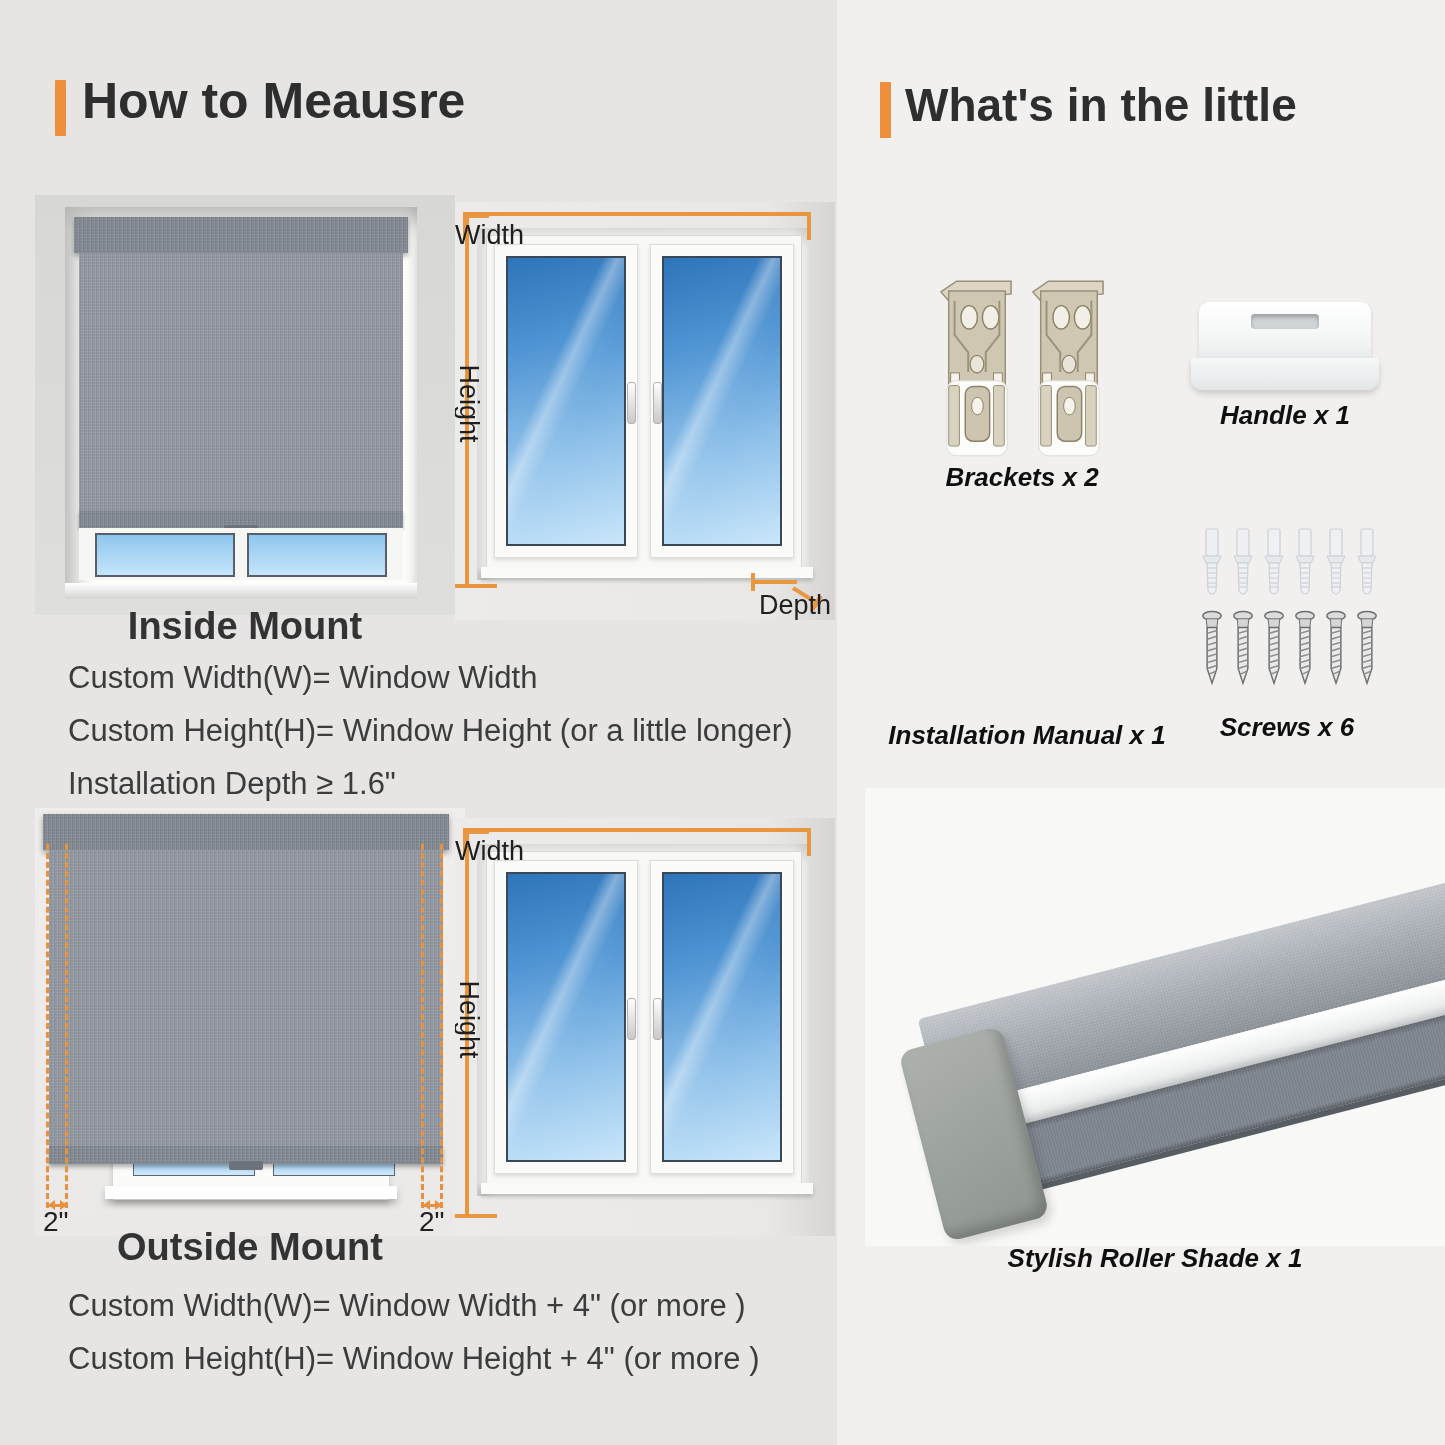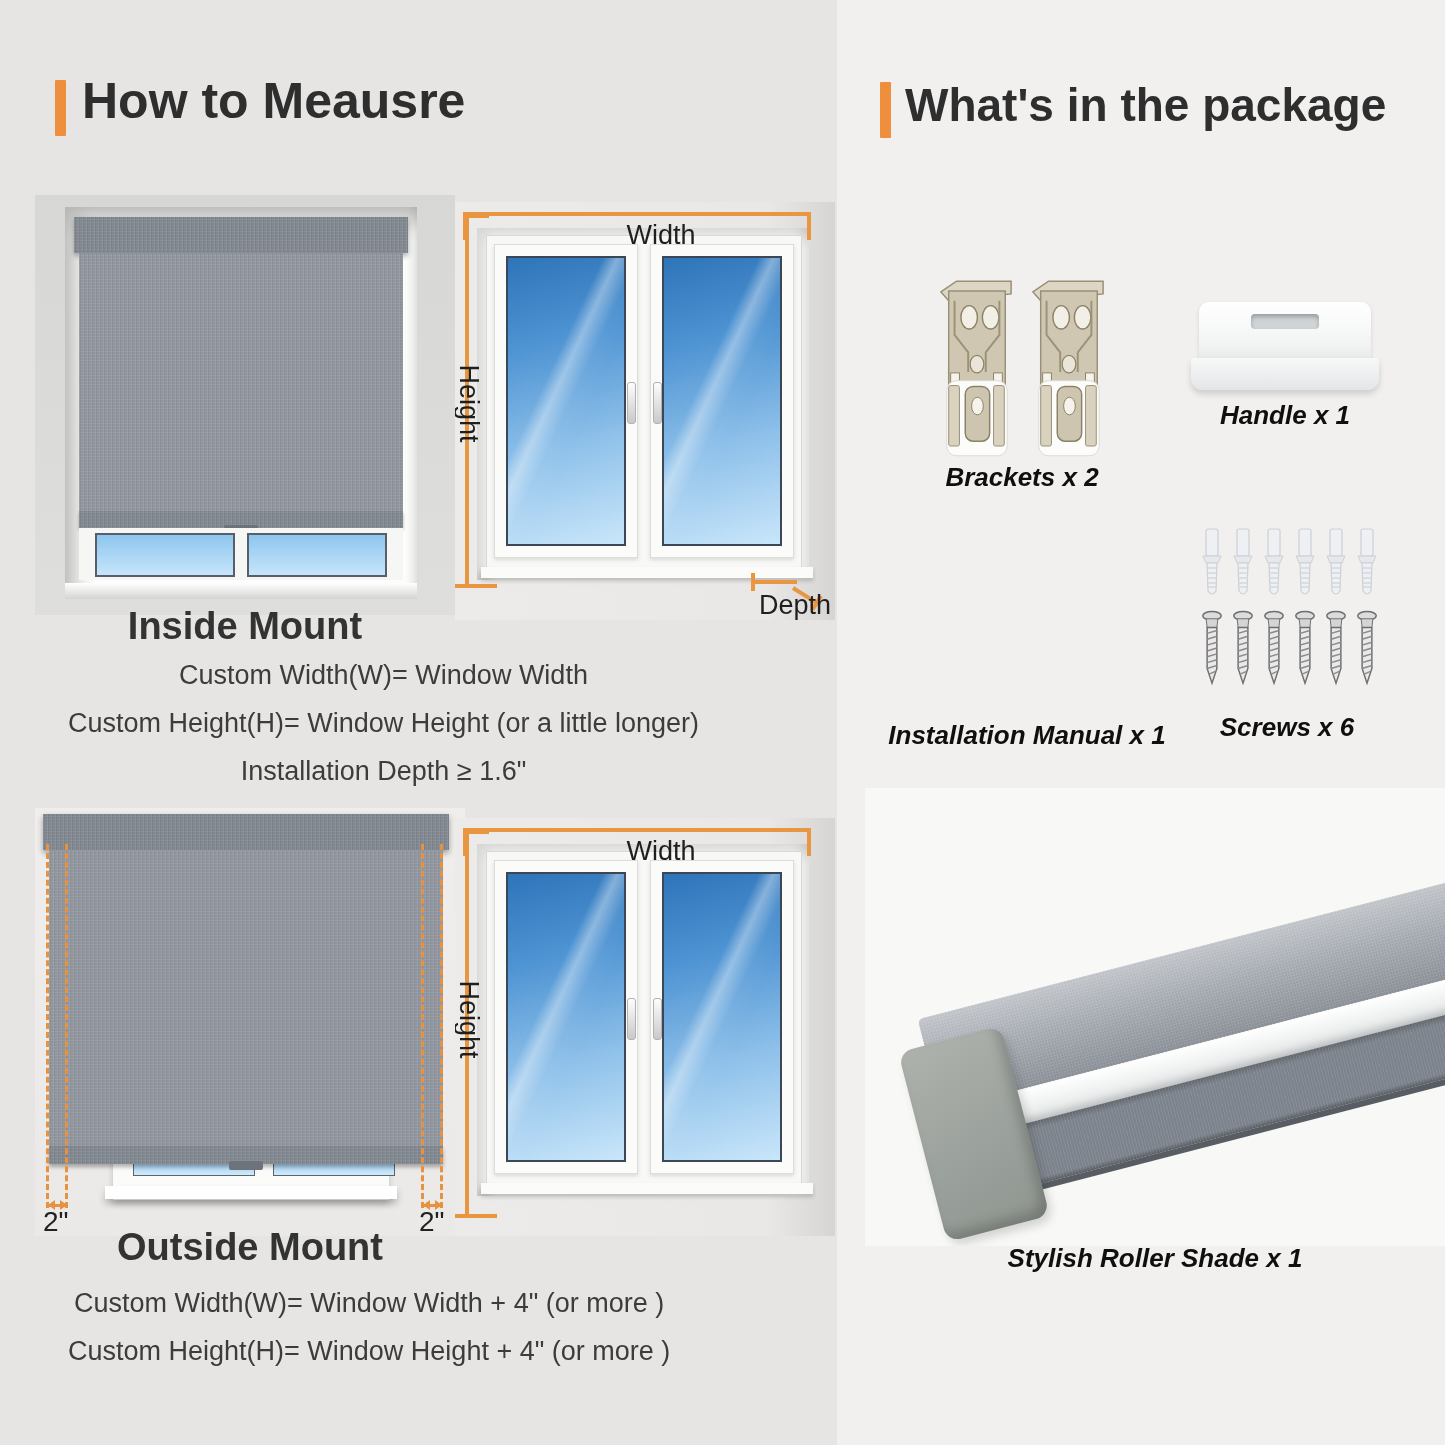--- a/index.html
+++ b/index.html
@@ -12,21 +12,21 @@
   .right-panel{position:absolute;left:837px;top:0;width:608px;height:1445px;background:#f1f0ee;}
 
   
   .accent-bar{position:absolute;width:11px;height:56px;background:#ED8F3D;border-radius:1px;}
   .main-title{position:absolute;font-weight:bold;color:#2e2e2e;letter-spacing:0;white-space:nowrap;}
   .lt{left:82px;top:72px;font-size:50px;}
   .rt{left:68px;top:78px;font-size:46px;}
 
   
   .sec-heading{position:absolute;text-align:center;font-weight:bold;font-size:38px;color:#333;}
-  .body-lines{position:absolute;font-size:27px;color:#3c3c3c;text-align:center;}
+  .body-lines{position:absolute;font-size:31px;color:#3c3c3c;}
   .body-lines div{margin-bottom:17px;white-space:nowrap;}
 
   
   .fabric{background-color:#8f949d;background-image:
     repeating-linear-gradient(90deg, rgba(255,255,255,.08) 0 1px, rgba(0,0,0,.04) 1px 2px, transparent 2px 4px),
     repeating-linear-gradient(0deg, rgba(255,255,255,.07) 0 1px, transparent 1px 3px);}
   .fabric-dark{background-color:#81878f;background-image:
     repeating-linear-gradient(90deg, rgba(255,255,255,.07) 0 1px, rgba(0,0,0,.05) 1px 2px, transparent 2px 4px),
     repeating-linear-gradient(0deg, rgba(255,255,255,.06) 0 1px, transparent 1px 3px);}
 
@@ -75,21 +75,21 @@
     background:linear-gradient(115deg,transparent 38%,rgba(255,255,255,.38) 44%,rgba(255,255,255,.05) 52%,transparent 60%);}
   .dg-handle{position:absolute;width:7px;height:40px;background:linear-gradient(#fdfdfd,#c9c9c9);border:1px solid #b2b2b2;border-radius:3px;top:146px;}
   .dg-sill{position:absolute;left:26px;top:365px;width:332px;height:11px;background:#fbfbfa;box-shadow:0 3px 4px rgba(0,0,0,.18);}
   .m-h{position:absolute;height:4px;background:#E8963F;}
   .m-h:before,.m-h:after{content:'';position:absolute;top:0;width:4px;height:28px;background:#E8963F;}
   .m-h:before{left:0;} .m-h:after{right:0;}
   .m-v{position:absolute;width:4px;background:#E8963F;}
   .m-v:before,.m-v:after{content:'';position:absolute;left:0;height:4px;background:#E8963F;}
   .m-v:before{top:0;width:24px;} .m-v:after{bottom:0;width:42px;margin-left:-10px;}
   .dg-label{position:absolute;font-size:27px;color:#1f1f1f;}
-  .dg-label.w{top:18px;left:16px;width:100%;text-align:center;}
+  .dg-label.w{top:18px;left:0;width:100%;}
   .dg-label.h{left:-26px;top:186px;transform:rotate(90deg);}
   .depth-line{position:absolute;left:296px;top:378px;width:46px;height:4px;background:#E8963F;}
   .depth-line:before{content:'';position:absolute;left:0;top:-7px;width:4px;height:18px;background:#E8963F;}
   .depth-diag{position:absolute;left:338px;top:384px;width:30px;height:4px;background:#E8963F;transform:rotate(32deg);transform-origin:left center;}
   .depth-diag:after{content:'';position:absolute;right:0;top:-6px;width:4px;height:16px;background:#E8963F;}
   .dg-label.d{right:4px;top:388px;}
 
   
   .item-label{position:absolute;font-size:26px;font-weight:bold;font-style:italic;color:#0f0f0f;text-align:center;white-space:nowrap;}
   .bracket-svg{position:absolute;width:78px;height:186px;}
@@ -264,21 +264,21 @@
 
     <div class="body-lines" style="left:68px;top:1288px;">
       <div>Custom Width(W)= Window Width + 4" (or more )</div>
       <div>Custom Height(H)= Window Height + 4" (or more )</div>
     </div>
   </div>
 
   <div class="right-panel">
 
     <div class="accent-bar" style="left:43px;top:82px;"></div>
-    <div class="main-title rt">What's in the package</div>
+    <div class="main-title rt">What's in the little</div>
 
     <svg class="bracket-svg" style="left:100px;top:276px;">
         <use href="#sym-bracket"></use>
       </svg>
     <svg class="bracket-svg" style="left:192px;top:276px;">
         <use href="#sym-bracket"></use>
       </svg>
     <div class="item-label" style="left:60px;top:462px;width:250px;">Brackets x 2</div>
 
     <div class="handle-body">

